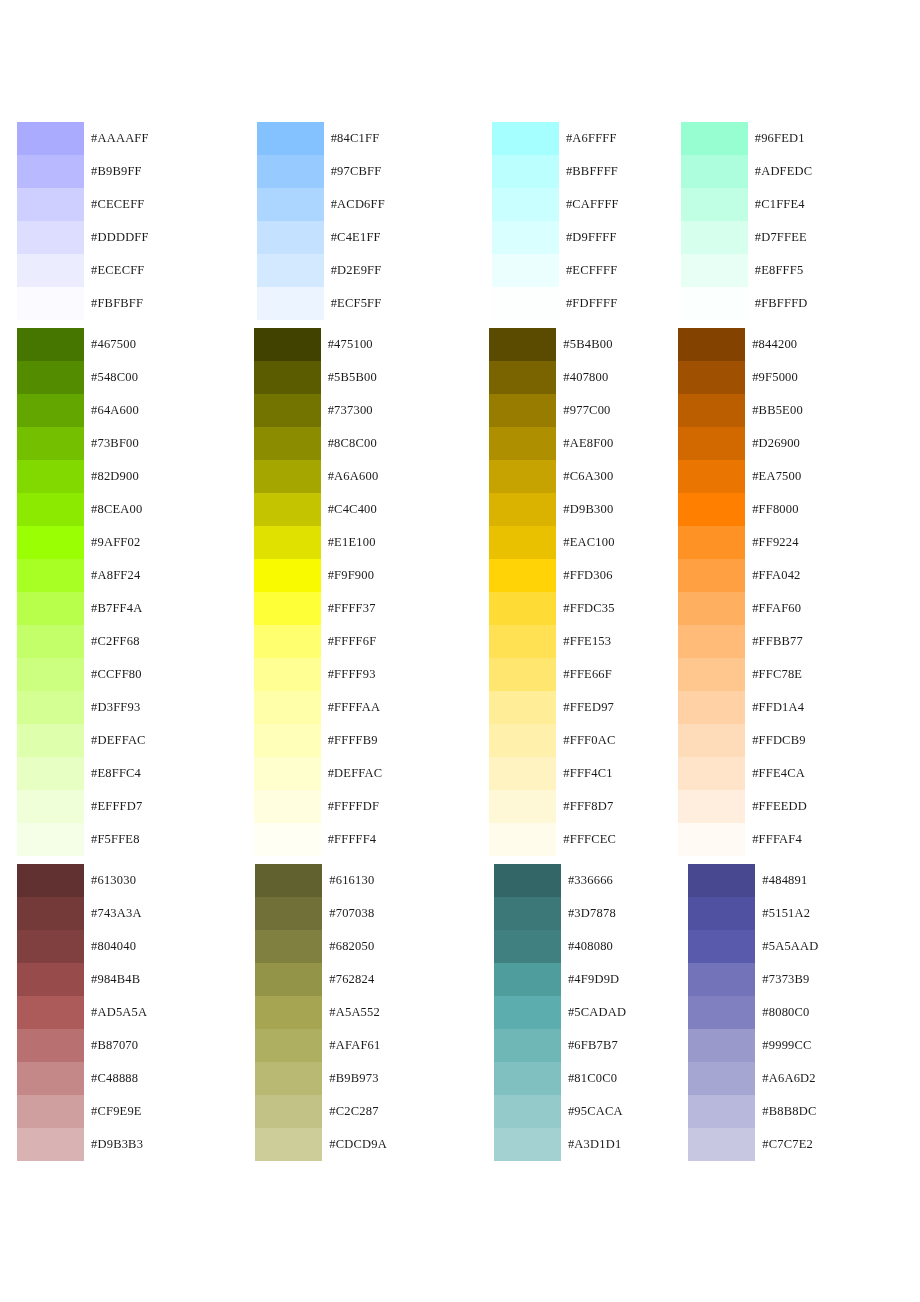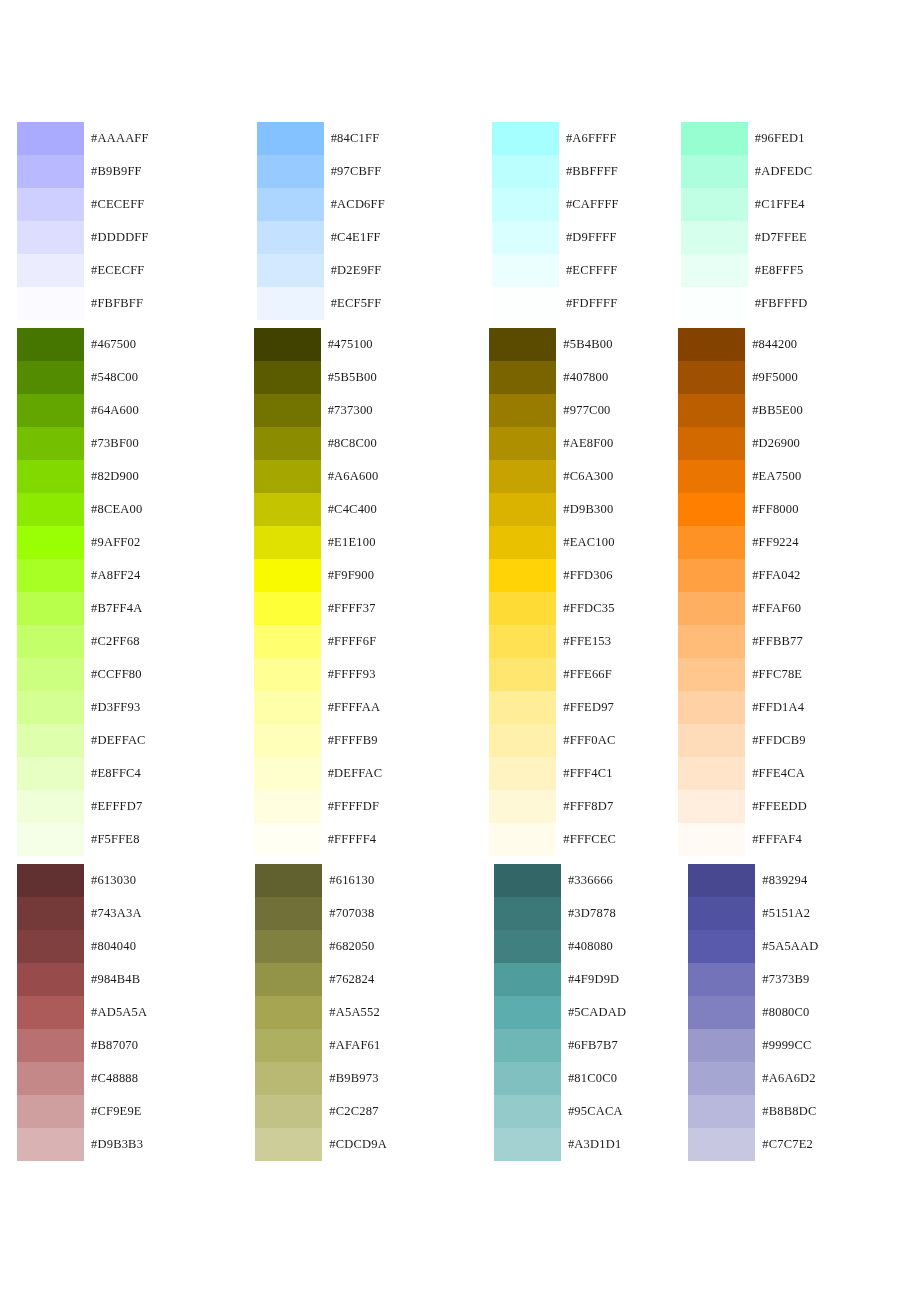--- a/index.html
+++ b/index.html
@@ -549,21 +549,21 @@
             <div class="hex-label">#95CACA</div>
           </div>
           <div class="swatch-row">
             <div class="swatch" title="#A3D1D1" style="background: rgb(163, 209, 209);"></div>
             <div class="hex-label">#A3D1D1</div>
           </div>
         </div>
         <div class="col col-3">
           <div class="swatch-row">
             <div class="swatch" title="#484891" style="background: rgb(72, 72, 145);"></div>
-            <div class="hex-label">#839294</div>
+            <div class="hex-label">#484891</div>
           </div>
           <div class="swatch-row">
             <div class="swatch" title="#5151A2" style="background: rgb(81, 81, 162);"></div>
             <div class="hex-label">#5151A2</div>
           </div>
           <div class="swatch-row">
             <div class="swatch" title="#5A5AAD" style="background: rgb(90, 90, 173);"></div>
             <div class="hex-label">#5A5AAD</div>
           </div>
           <div class="swatch-row">

